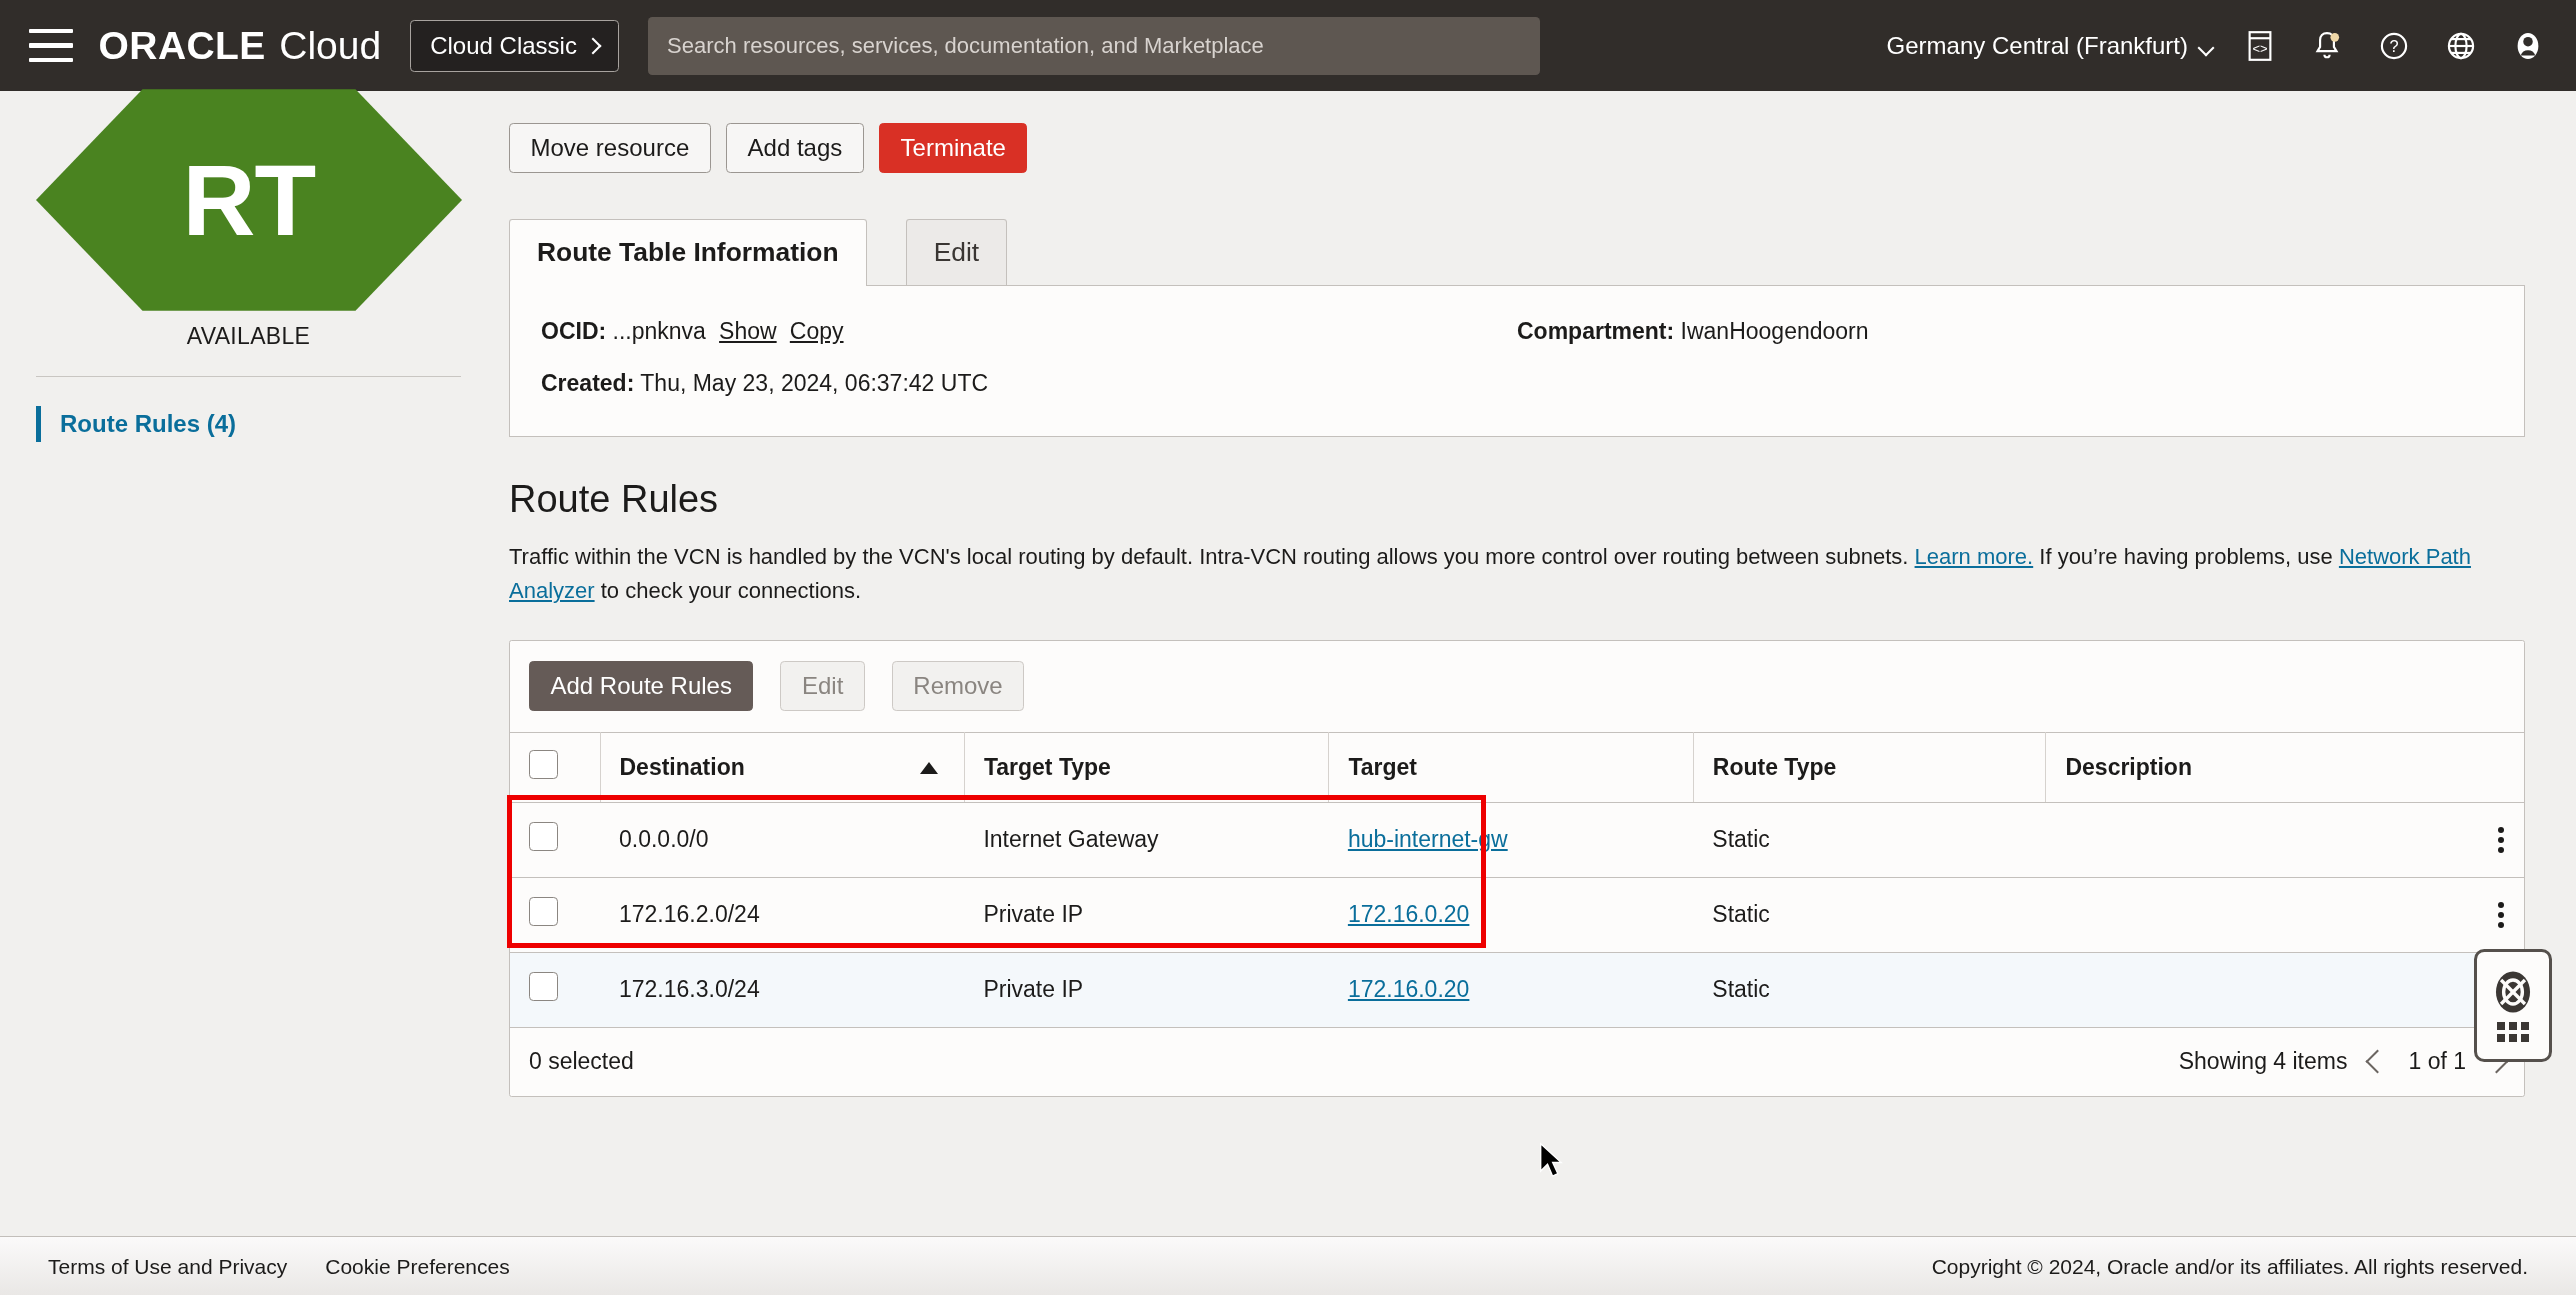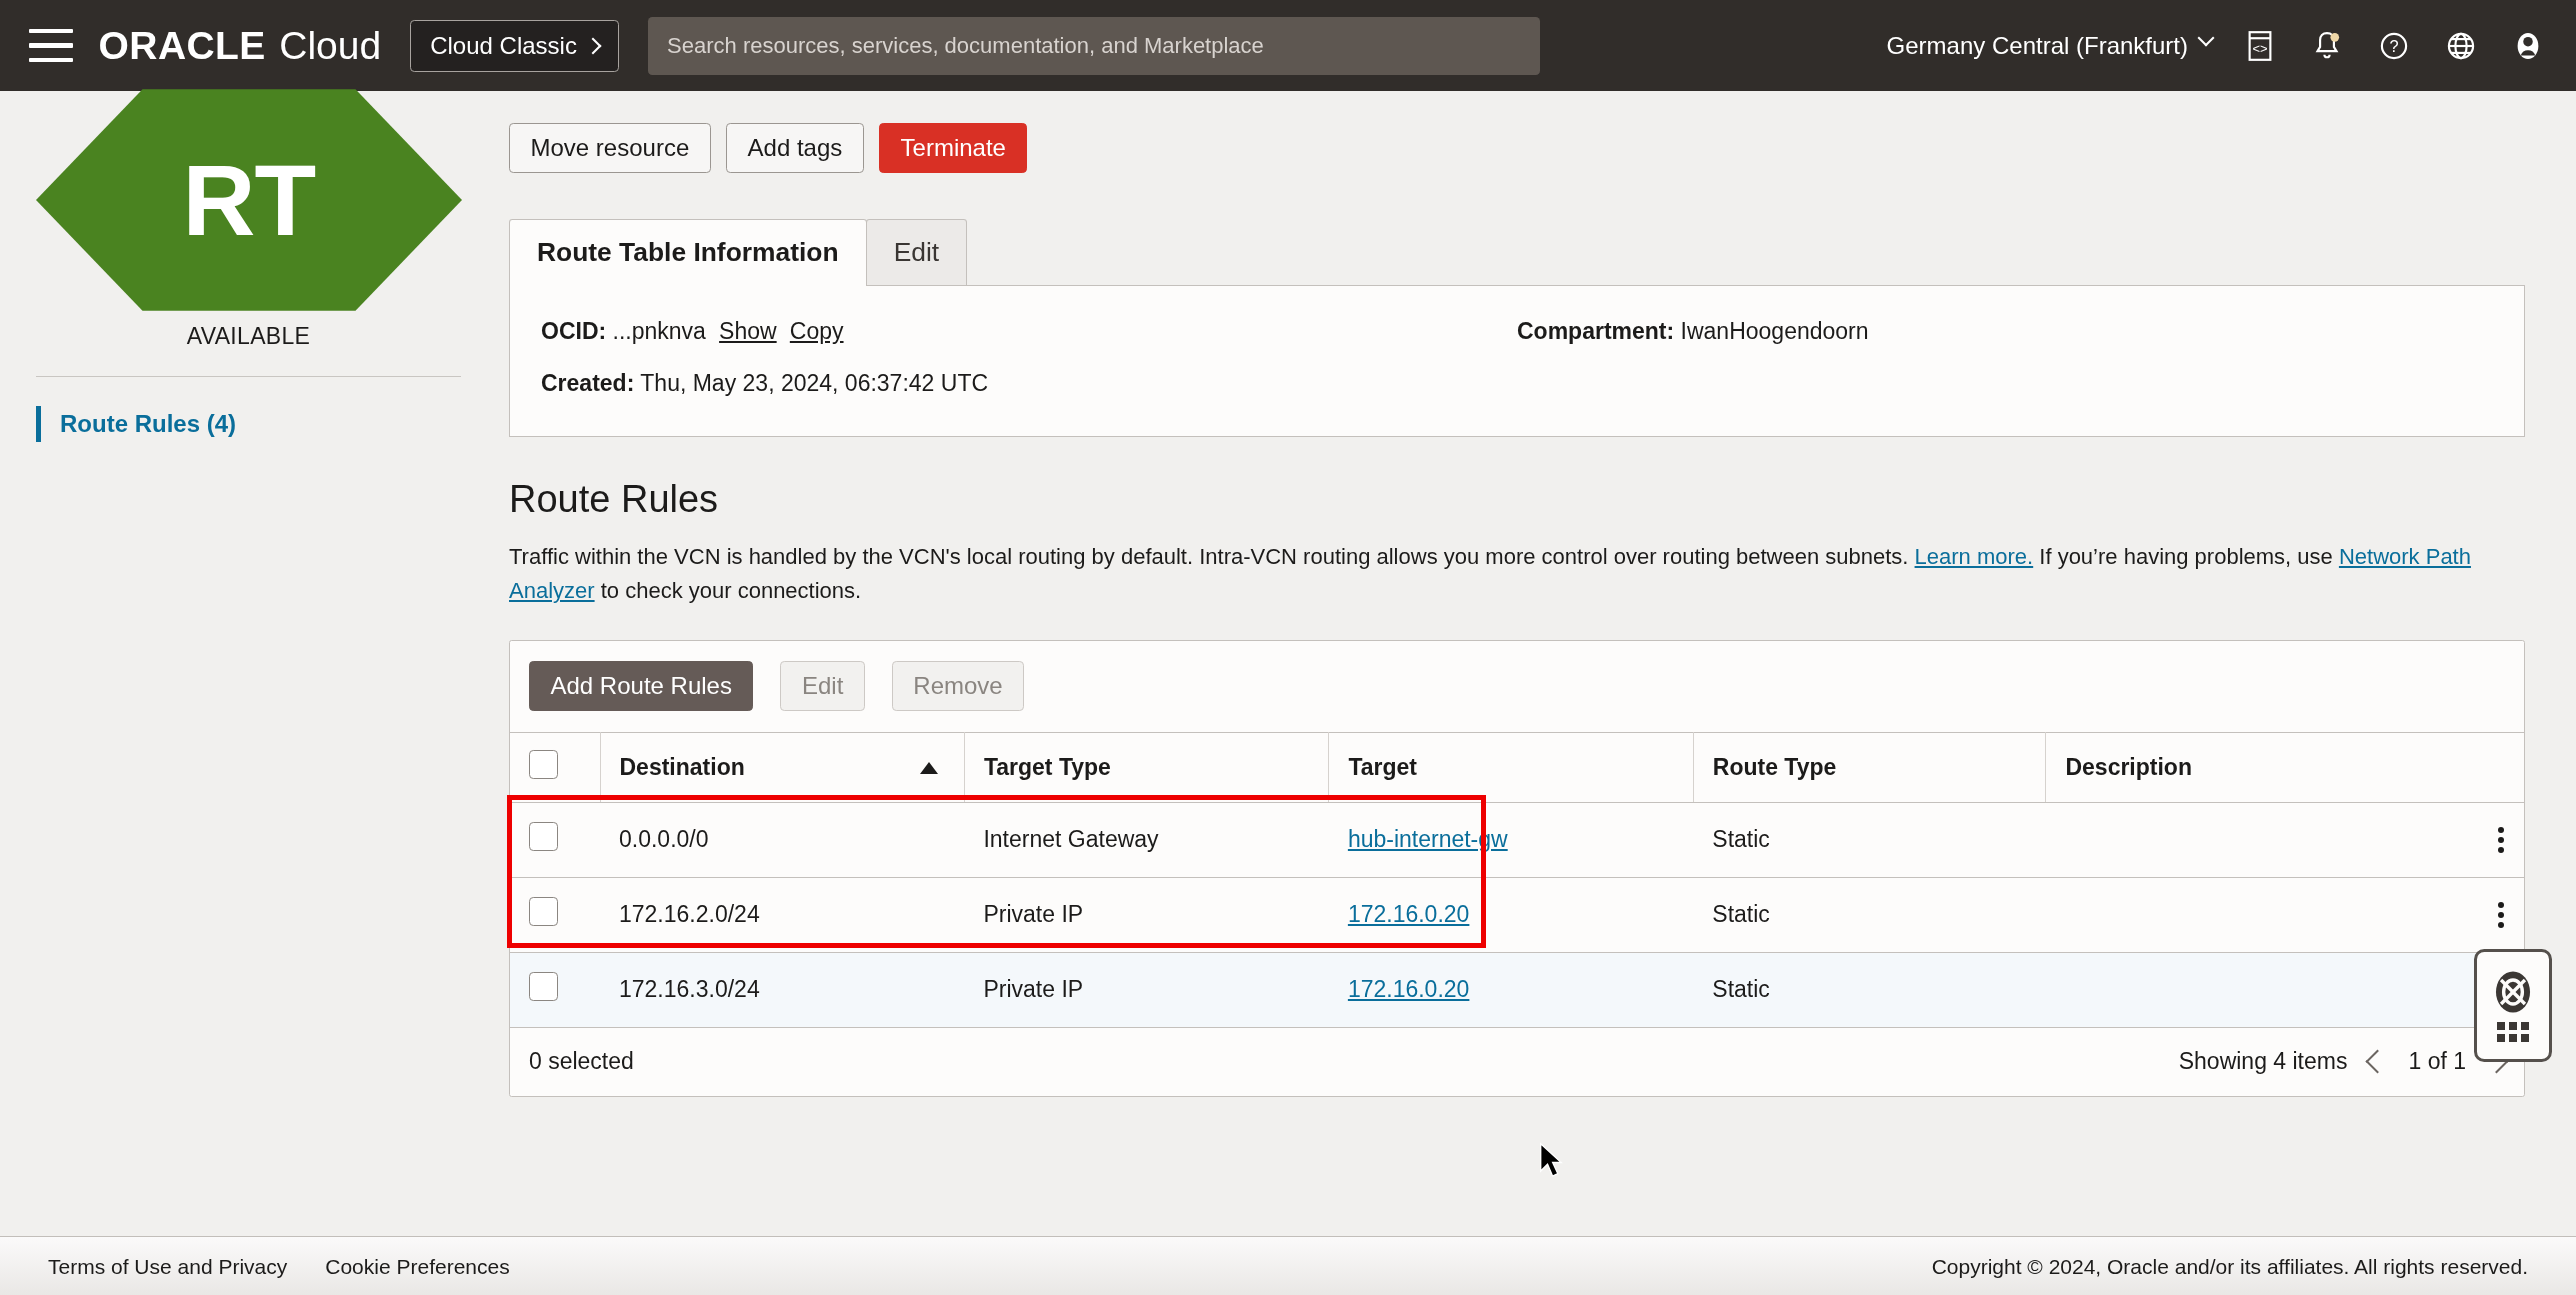--- a/index.html
+++ b/index.html
@@ -52,21 +52,21 @@
     margin-left: 29px;
     color: #e6e2df; font-size: 22px;
     padding: 0 19px;
     font-family: "Liberation Sans", sans-serif;
   }
   .searchbox::placeholder { color: #d8d3cf; }
   .topbar-right {
     margin-left: auto; display: flex; align-items: center; gap: 29px;
   }
   .region {
-    color: #fff; font-size: 24px; display: flex; align-items: flex-start; gap: 12px;
+    color: #fff; font-size: 24px; display: flex; align-items: flex-end; gap: 12px;
     white-space: nowrap; cursor: pointer;
   }
   .chev-down {
     display: inline-block; width: 12px; height: 12px;
     border-bottom: 2.6px solid #fff; border-right: 2.6px solid #fff;
     transform: rotate(45deg); margin-bottom: 6px;
   }
   .ticon { width: 38px; height: 38px; cursor: pointer; position: relative; }
   .ticon svg { display: block; width: 38px; height: 38px; }
 
@@ -117,21 +117,21 @@
   .btn {
     font-family: "Liberation Sans", sans-serif;
     font-size: 24px; padding: 10.2px 20.5px;
     border-radius: 4.3px; cursor: pointer;
     background: #f7f6f5; border: 0.9px solid #9b9691; color: #1c1b1a;
     white-space: nowrap;
   }
   .btn-danger { background: #d93025; border-color: #d93025; color: #fff; }
 
   
-  .tabs { display: flex; margin-top: 46px; position: relative; z-index: 2; }
+  .tabs { display: flex; margin-top: 46px; position: relative; z-index: 2; gap: 40px; }
   .tab {
     font-size: 26.4px; padding: 17px 27px 17px 27px;
     border: 0.9px solid #c4c0bc; border-bottom: none;
     background: #eceae8; color: #3a3633; cursor: pointer;
     border-radius: 3.4px 3.4px 0 0; margin-right: -0.9px;
   }
   .tab.active {
     background: #fdfcfb; color: #1c1b1a; font-weight: 700;
     border-color: #c4c0bc;
     position: relative;

